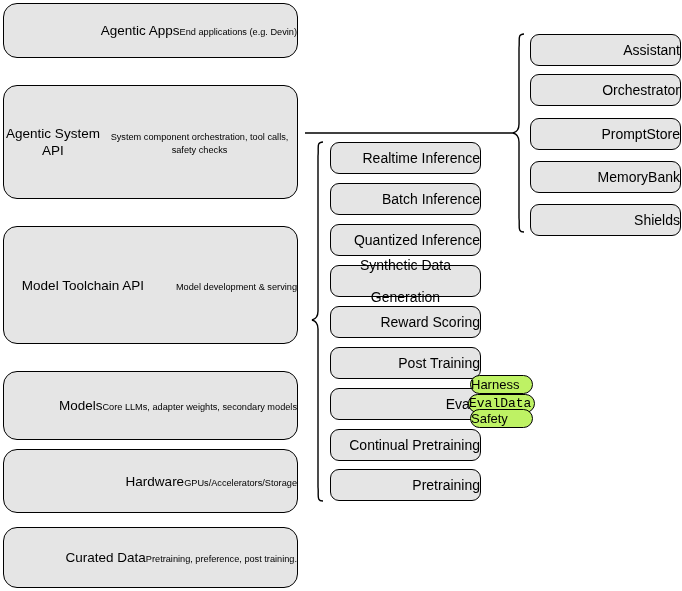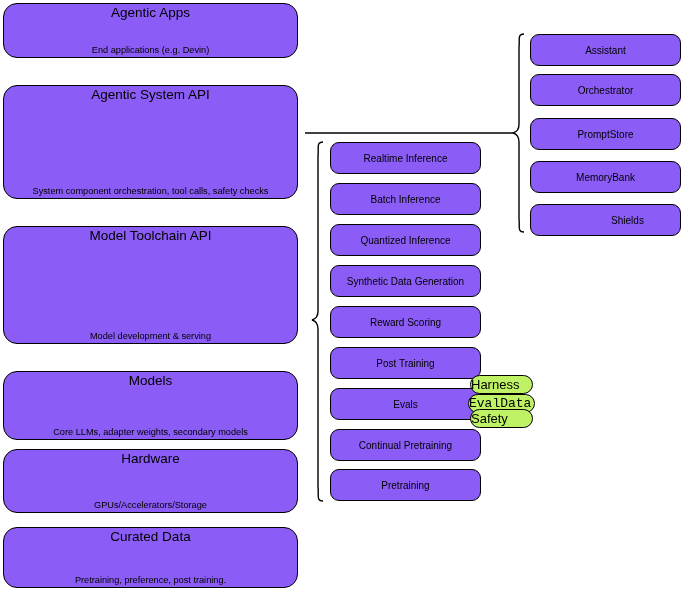--- a/index.html
+++ b/index.html
@@ -14,26 +14,26 @@
   #canvas {
     position: relative;
     width: 682px;
     height: 591px;
     background: #ffffff;
     overflow: hidden;
   }
   .node {
     position: absolute;
     box-sizing: border-box;
-    background: #8b5cf6;
+    background: #e5e5e5;
     border: 1.4px solid #000000;
     display: flex;
-    flex-direction: column;
+    flex-direction: row;
     align-items: center;
-    justify-content: space-between;
+    justify-content: flex-end;
     text-align: center;
   }
   
   .layer {
     border-radius: 14px;
     left: 3px;
     width: 295px;
   }
   .layer .title {
     font-size: 13.5px;
@@ -43,21 +43,21 @@
   .layer .subtitle {
     font-size: 9.2px;
     line-height: 13px;
     margin-top: 4px;
     color: #000;
   }
   
   .chip {
     border-radius: 9px;
     height: 32px;
-    font-size: 10px;
+    font-size: 14px;
     line-height: 32px;
   }
   .chip.mid {
     left: 330px;
     width: 151px;
   }
   .chip.right {
     left: 530px;
     width: 151px;
   }
@@ -116,21 +116,21 @@
   <div class="node layer" style="top:3px; height:55px;">
     <div class="title">Agentic Apps</div>
     <div class="subtitle">End applications (e.g. Devin)</div>
   </div>
 
   <div class="node layer" style="top:85px; height:114px;">
     <div class="title">Agentic System API</div>
     <div class="subtitle">System component orchestration, tool calls, safety checks</div>
   </div>
 
-  <div class="node layer" style="top:226px; height:118px;">
+  <div class="node layer" style="top:226px; height:118px;gap:32px;">
     <div class="title">Model Toolchain API</div>
     <div class="subtitle">Model development &amp; serving</div>
   </div>
 
   <div class="node layer" style="top:371px; height:69px;">
     <div class="title">Models</div>
     <div class="subtitle">Core LLMs, adapter weights, secondary models</div>
   </div>
 
   <div class="node layer" style="top:449px; height:64px;">

